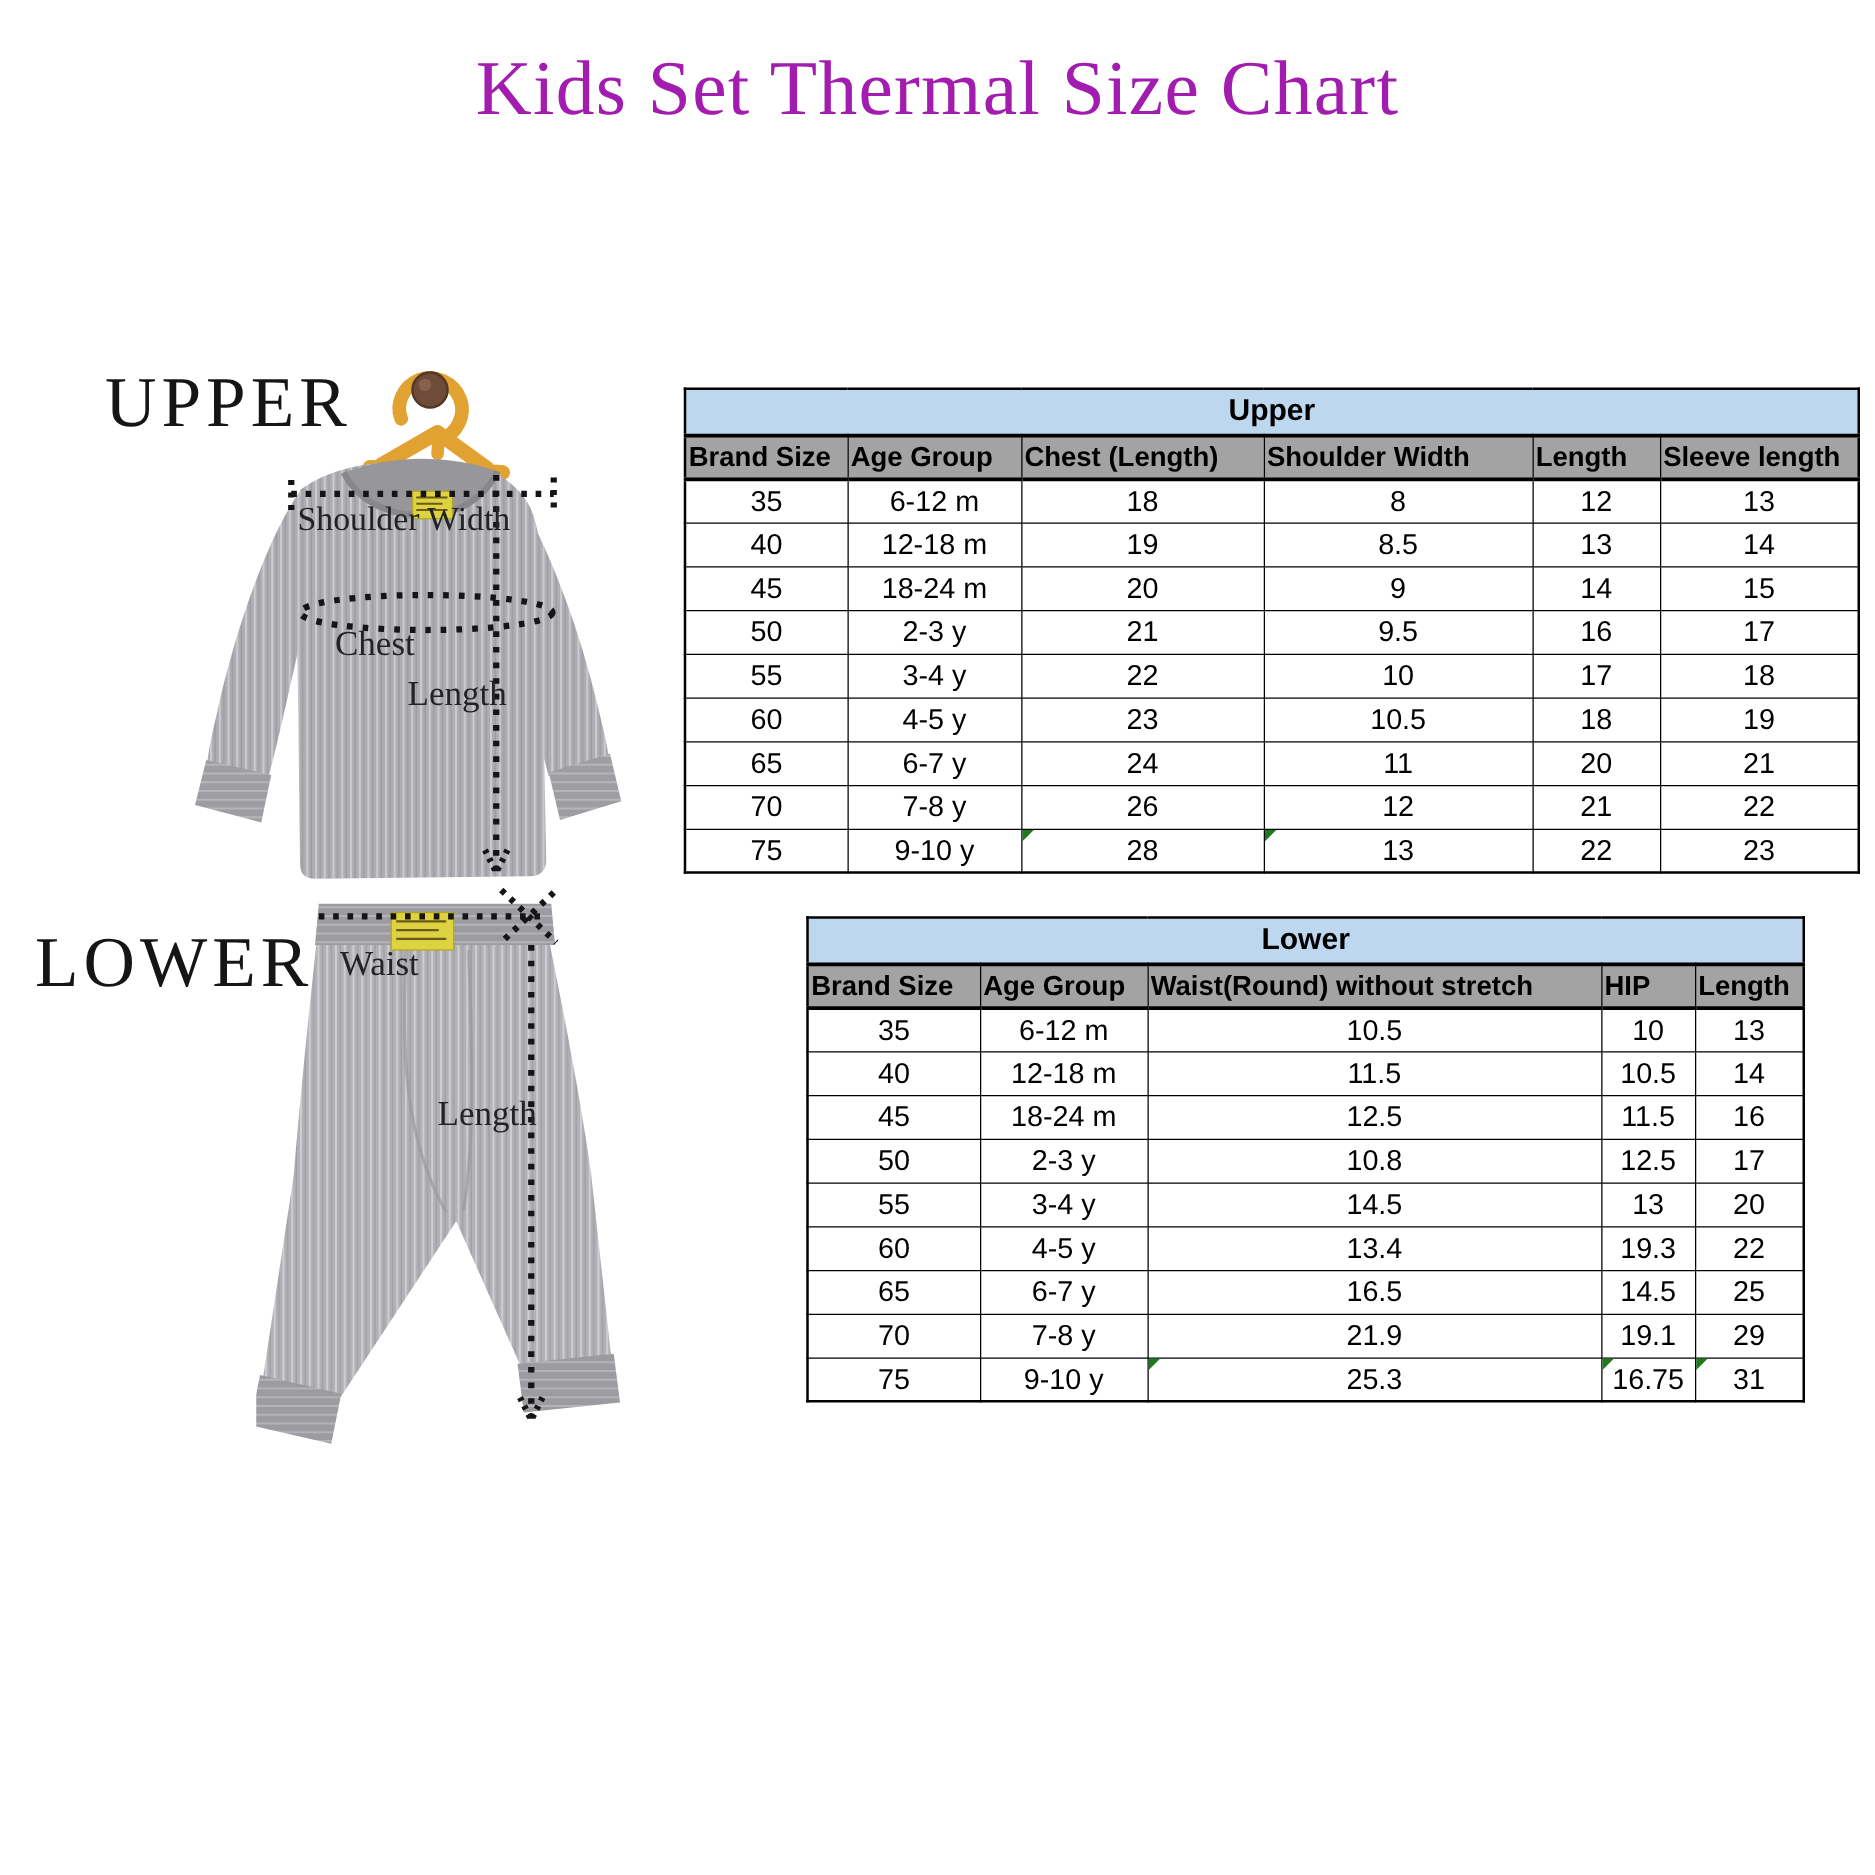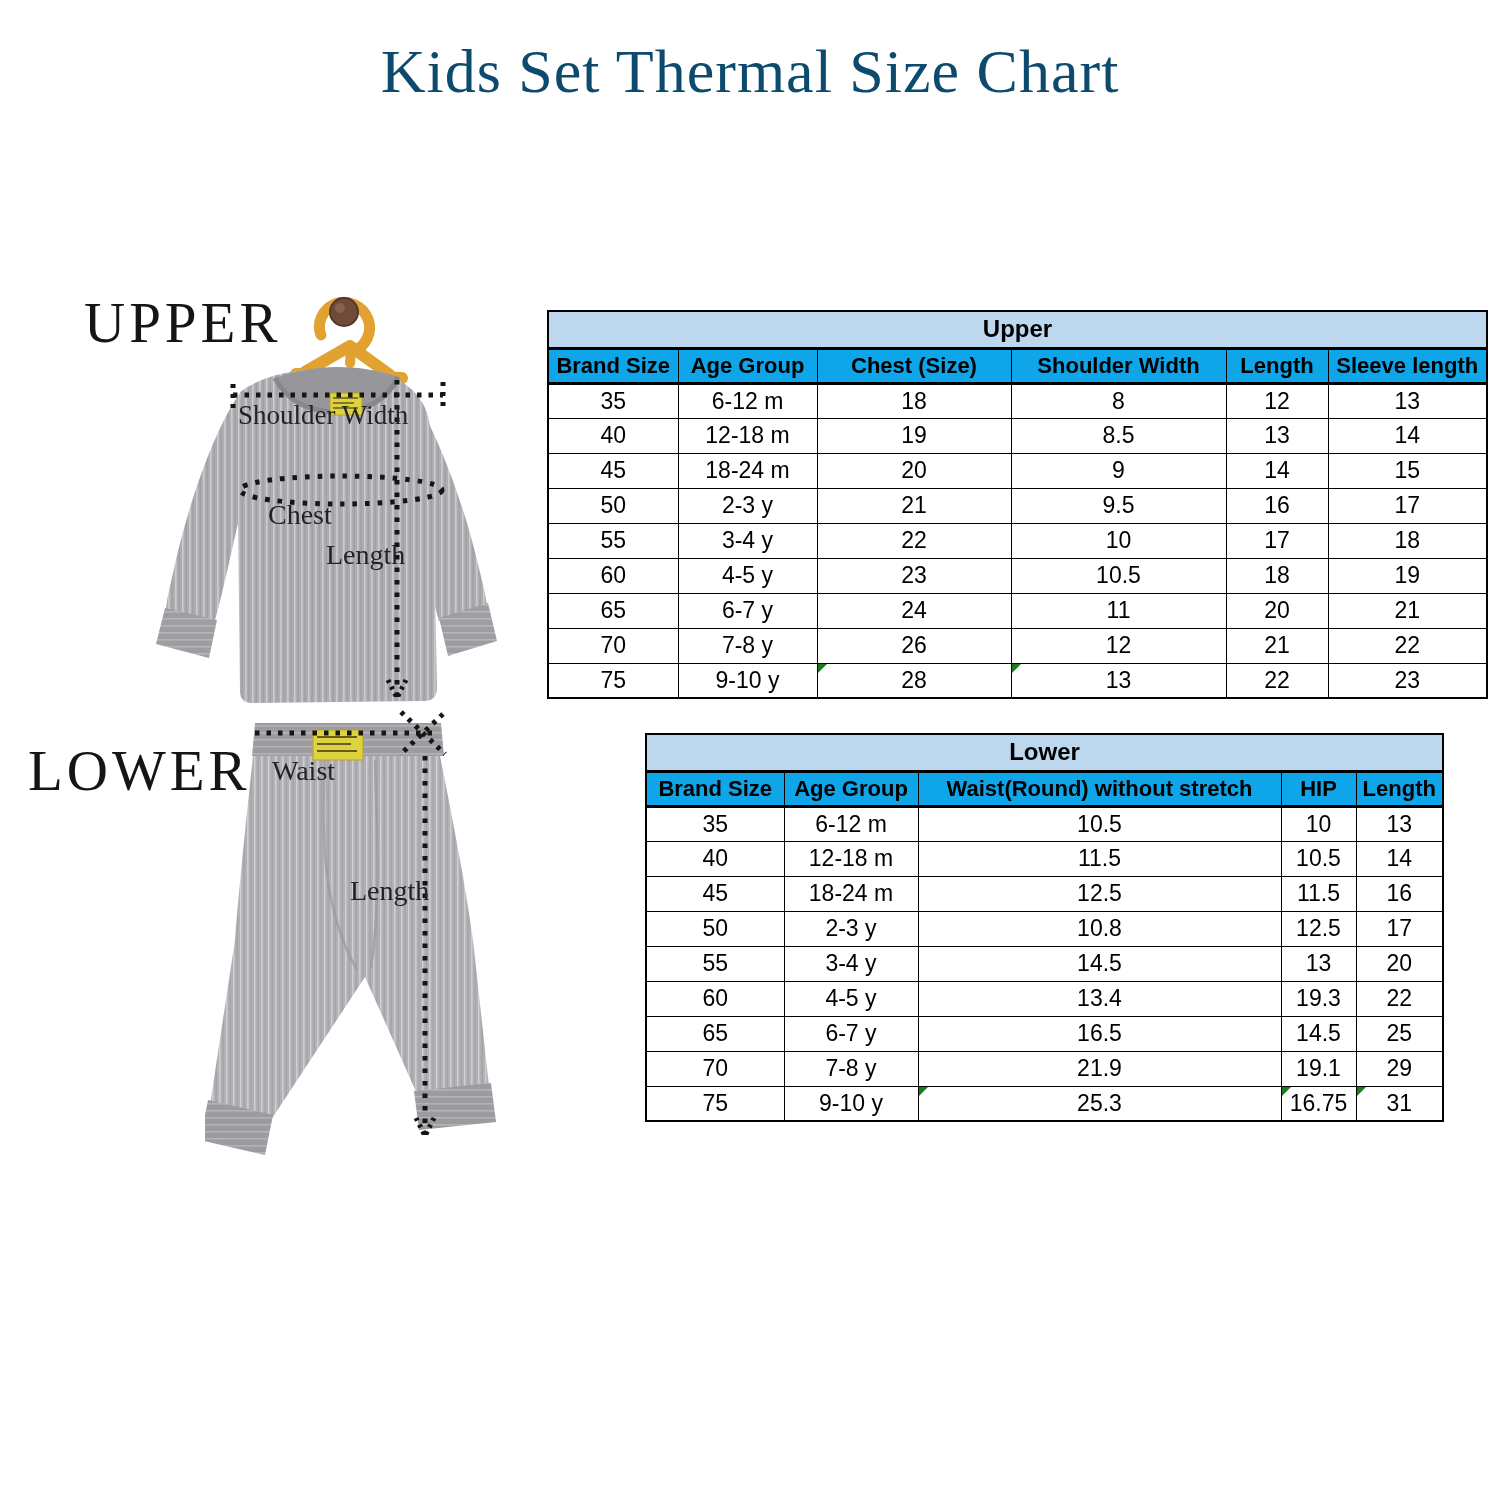--- a/index.html
+++ b/index.html
@@ -6,21 +6,21 @@
   html,body { background:#fff; }
   body {
     width:1500px; height:1500px; position:relative;
     font-family:"Liberation Sans", sans-serif;
     overflow:hidden;
   }
   .page-title {
     position:absolute; top:36px; left:0; width:100%;
     text-align:center;
     font-family:"Liberation Serif", serif;
-    font-weight:400; font-size:62px; color:#0c4a6e; letter-spacing:1px;
+    font-weight:400; font-size:62px; color:#a21caf; letter-spacing:1px;
   }
   .section-label {
     position:absolute;
     font-family:"Liberation Serif", serif;
     font-size:57px; color:#151515; letter-spacing:4px; font-weight:400;
   }
   .upper-label { left:84px; top:290px; }
   .lower-label { left:28px; top:738px; }
 
   .shirt-svg { position:absolute; left:140px; top:268px; }
@@ -33,22 +33,22 @@
   table {
     width:100%; border-collapse:collapse; table-layout:fixed;
     border:2px solid #000; background:#fff;
   }
   .title-row td {
     background:#bdd7ee; font-weight:bold; font-size:24px; color:#000;
     height:37px; text-align:center;
     border:1px solid #000; border-bottom:3px solid #000;
   }
   tr.header-row th {
-    background:#0ea5e9; font-weight:bold; font-size:22px; color:#000;
-    height:35px; text-align:center; padding:0 2px;
+    background:#a3a3a3; font-weight:bold; font-size:22px; color:#000;
+    height:35px; text-align:left; padding:0 2px;
     border:1px solid #000; border-bottom:3px solid #000;
   }
   tbody td {
     border:1px solid #000; text-align:center; vertical-align:middle;
     font-size:23px; color:#000; height:35px; position:relative;
   }
   td.corner-mark::before {
     content:""; position:absolute; left:0; top:0; width:0; height:0;
     border-top:9px solid #1d7a1d; border-right:9px solid transparent;
   }
@@ -159,21 +159,21 @@
           <col style="width:102px">
           <col style="width:159px">
       </colgroup>
       <thead>
         <tr class="title-row">
           <td colspan="6">Upper</td>
         </tr>
         <tr class="header-row">
             <th>Brand Size</th>
             <th>Age Group</th>
-            <th>Chest (Size)</th>
+            <th>Chest (Length)</th>
             <th>Shoulder Width</th>
             <th>Length</th>
             <th>Sleeve length</th>
           </tr>
       </thead>
       <tbody>
           <tr>
             <td>35</td>
             <td>6-12 m</td>
             <td>18</td>

